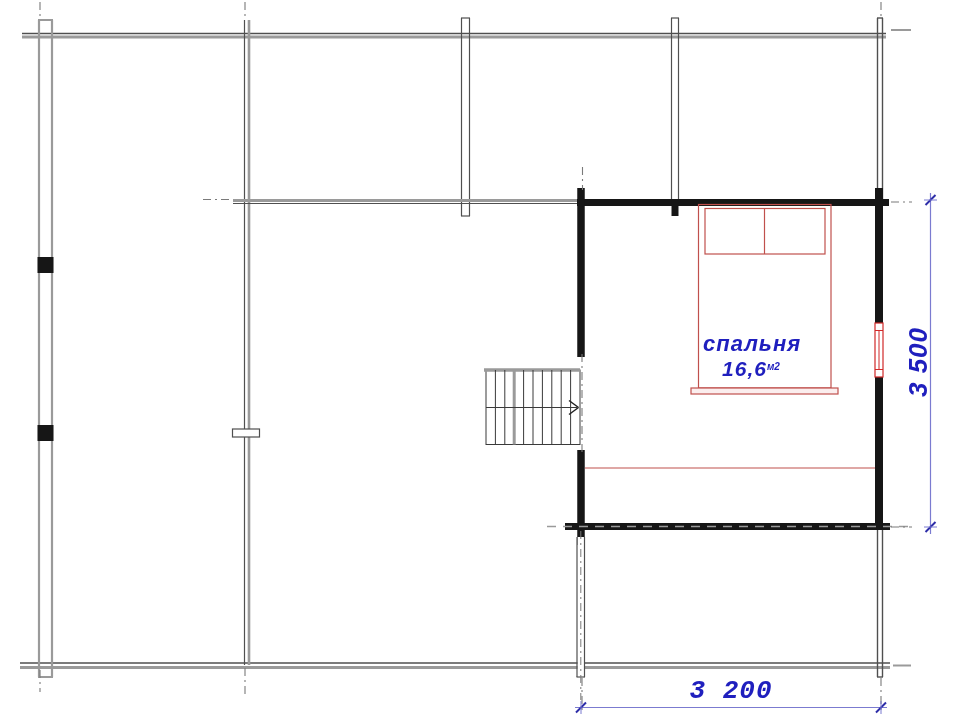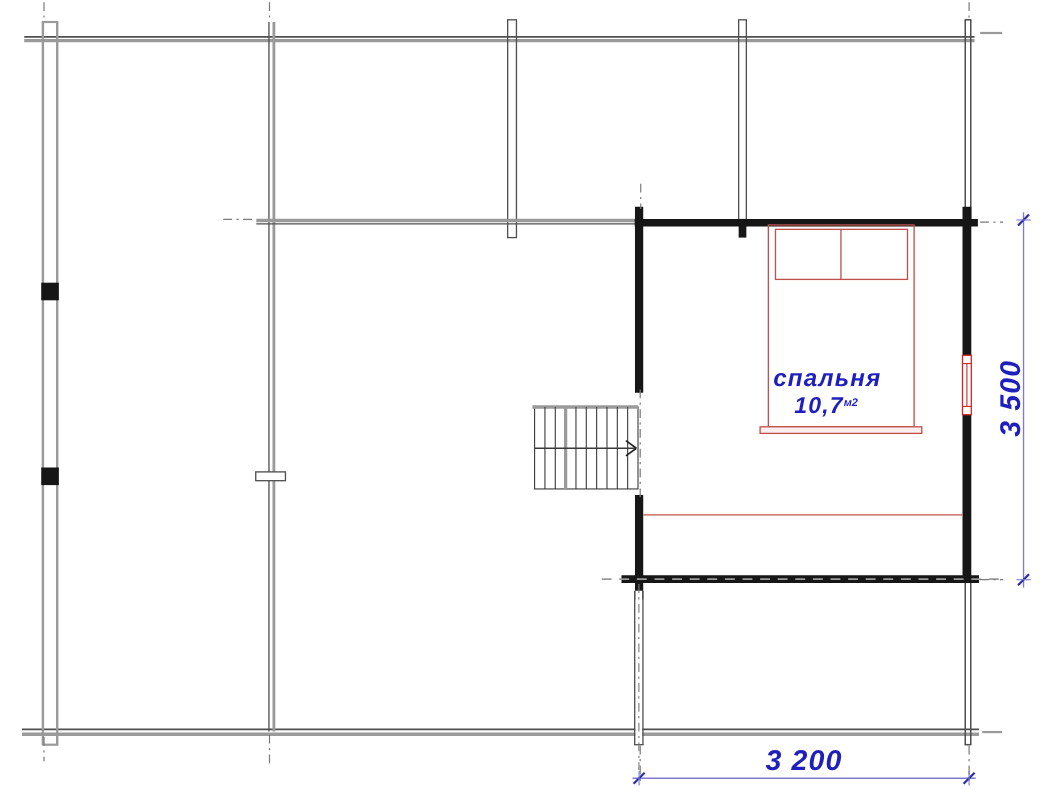--- a/index.html
+++ b/index.html
@@ -9,21 +9,21 @@
   }
   .canvas svg{position:absolute;left:0;top:0;}
   .label{
     position:absolute;color:var(--text-blue,#1f1fbe);
     font-style:italic;font-weight:bold;text-align:center;line-height:1.05;
     font-family:"Liberation Sans",sans-serif;white-space:nowrap;
   }
   .room-name{font-size:22px;letter-spacing:1px;}
   .room-area{font-size:21px;letter-spacing:1px;}
   .room-area .sup{font-size:10px;position:relative;top:-6px;letter-spacing:0;}
-  .dim-h{font-size:26px;letter-spacing:1px;}
+  .dim-h{font-size:26px;letter-spacing:1px;font-family:Liberation Mono, monospace;}
   .dim-v{font-size:26px;letter-spacing:1px;transform:rotate(-90deg);transform-origin:center center;}
 </style>
 </head>
 <body>
 
 <div class="canvas">
 
   <svg width="960" height="720" viewBox="0 0 960 720">
 
     <g>
@@ -160,19 +160,19 @@
       <line x1="576" y1="712.5" x2="586" y2="702.5" stroke="var(--dimension-tick-blue,#2d2da8)" stroke-width="2"></line>
       <line x1="581" y1="701" x2="581" y2="714" stroke="var(--dimension-line-blue,#7b7bd0)" stroke-width="1"></line>
       <line x1="876" y1="712.5" x2="886" y2="702.5" stroke="var(--dimension-tick-blue,#2d2da8)" stroke-width="2"></line>
       <line x1="881" y1="701" x2="881" y2="714" stroke="var(--dimension-line-blue,#7b7bd0)" stroke-width="1"></line>
     </g>
   </svg>
 
   <div class="label room-name" style="left:703px;top:332px;width:96px;">спальня</div>
 
   <div class="label room-area" style="left:703px;top:358px;width:96px;">
-    <span>10,7</span><span class="sup">м2</span>
+    <span>16,6</span><span class="sup">м2</span>
   </div>
 
   <div class="label dim-h" style="left:676px;top:678px;width:110px;">3 200</div>
 
   <div class="label dim-v" style="left:866px;top:349px;width:104px;height:26px;">3 500</div>
 </div>
 
 </body></html>

